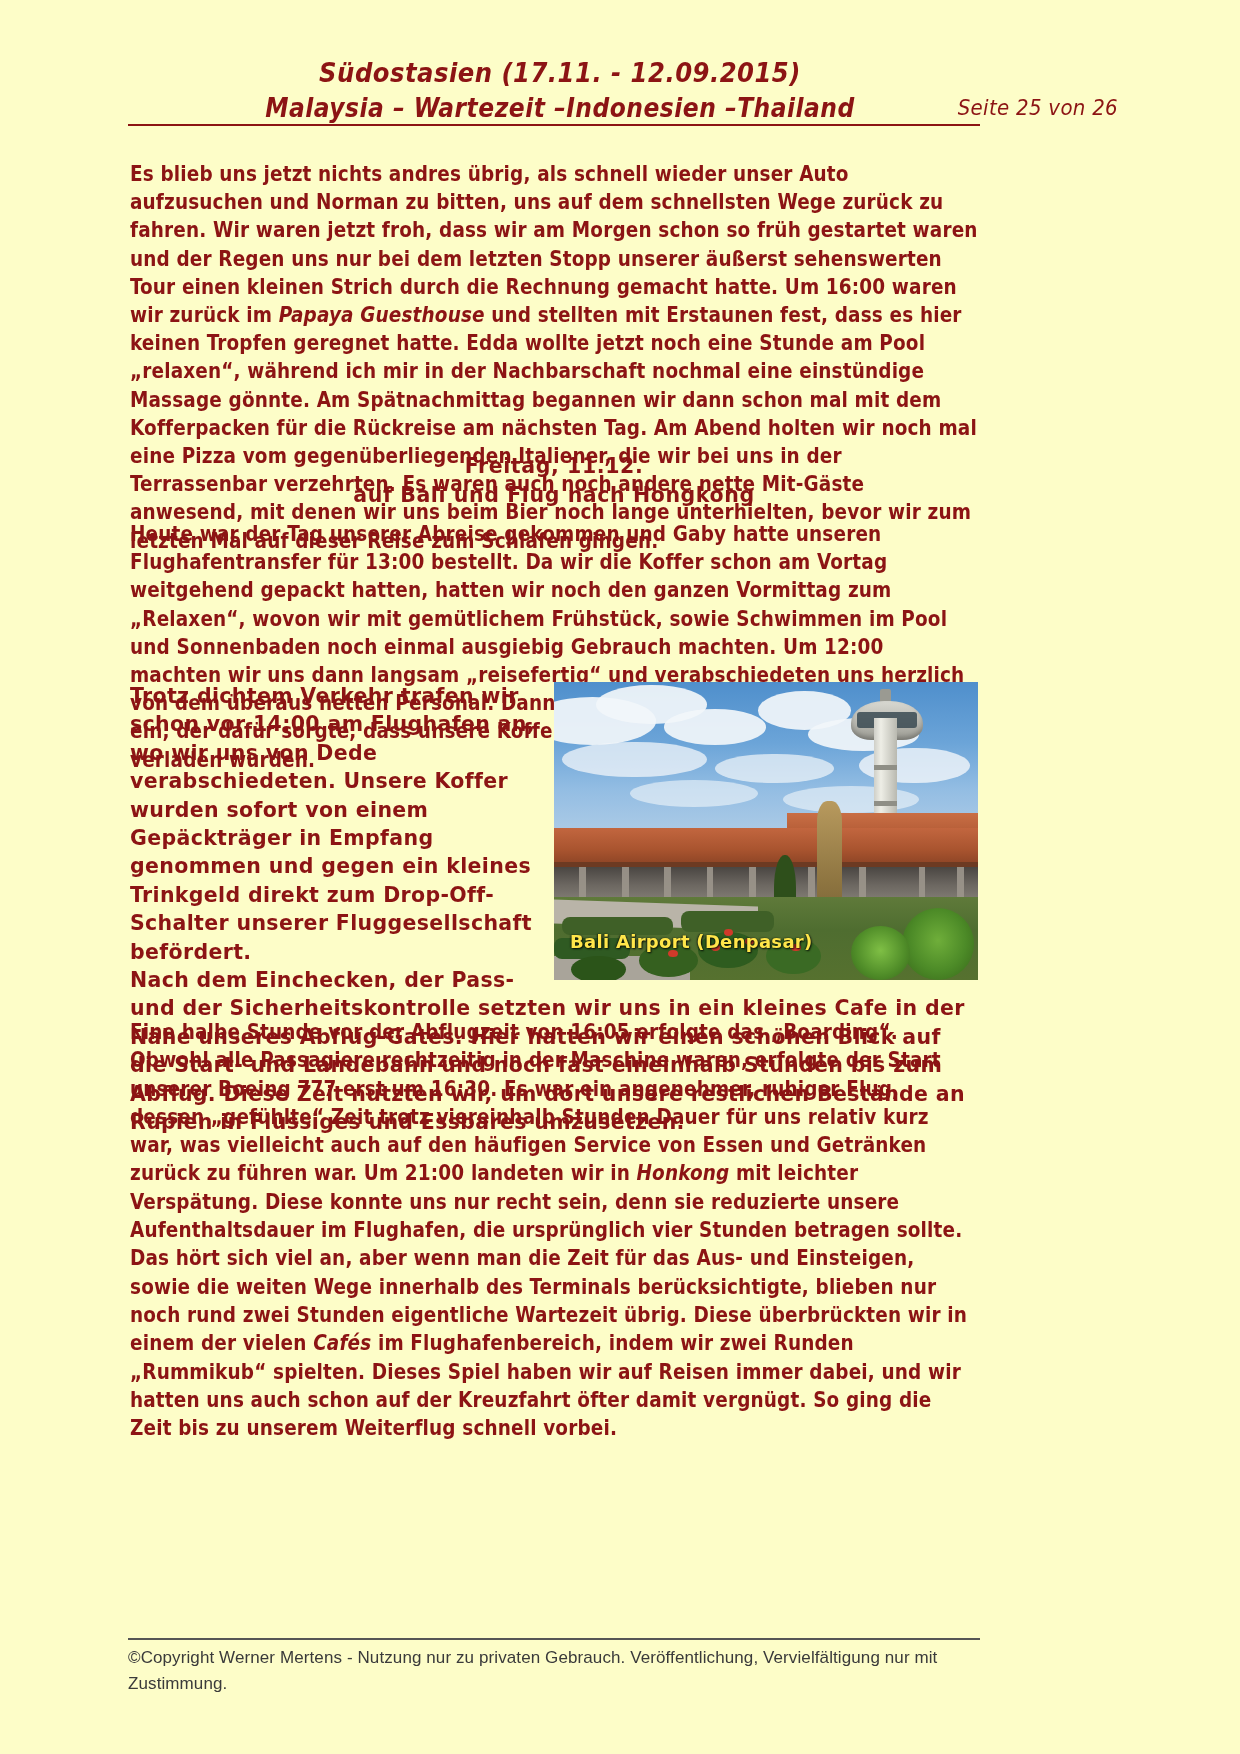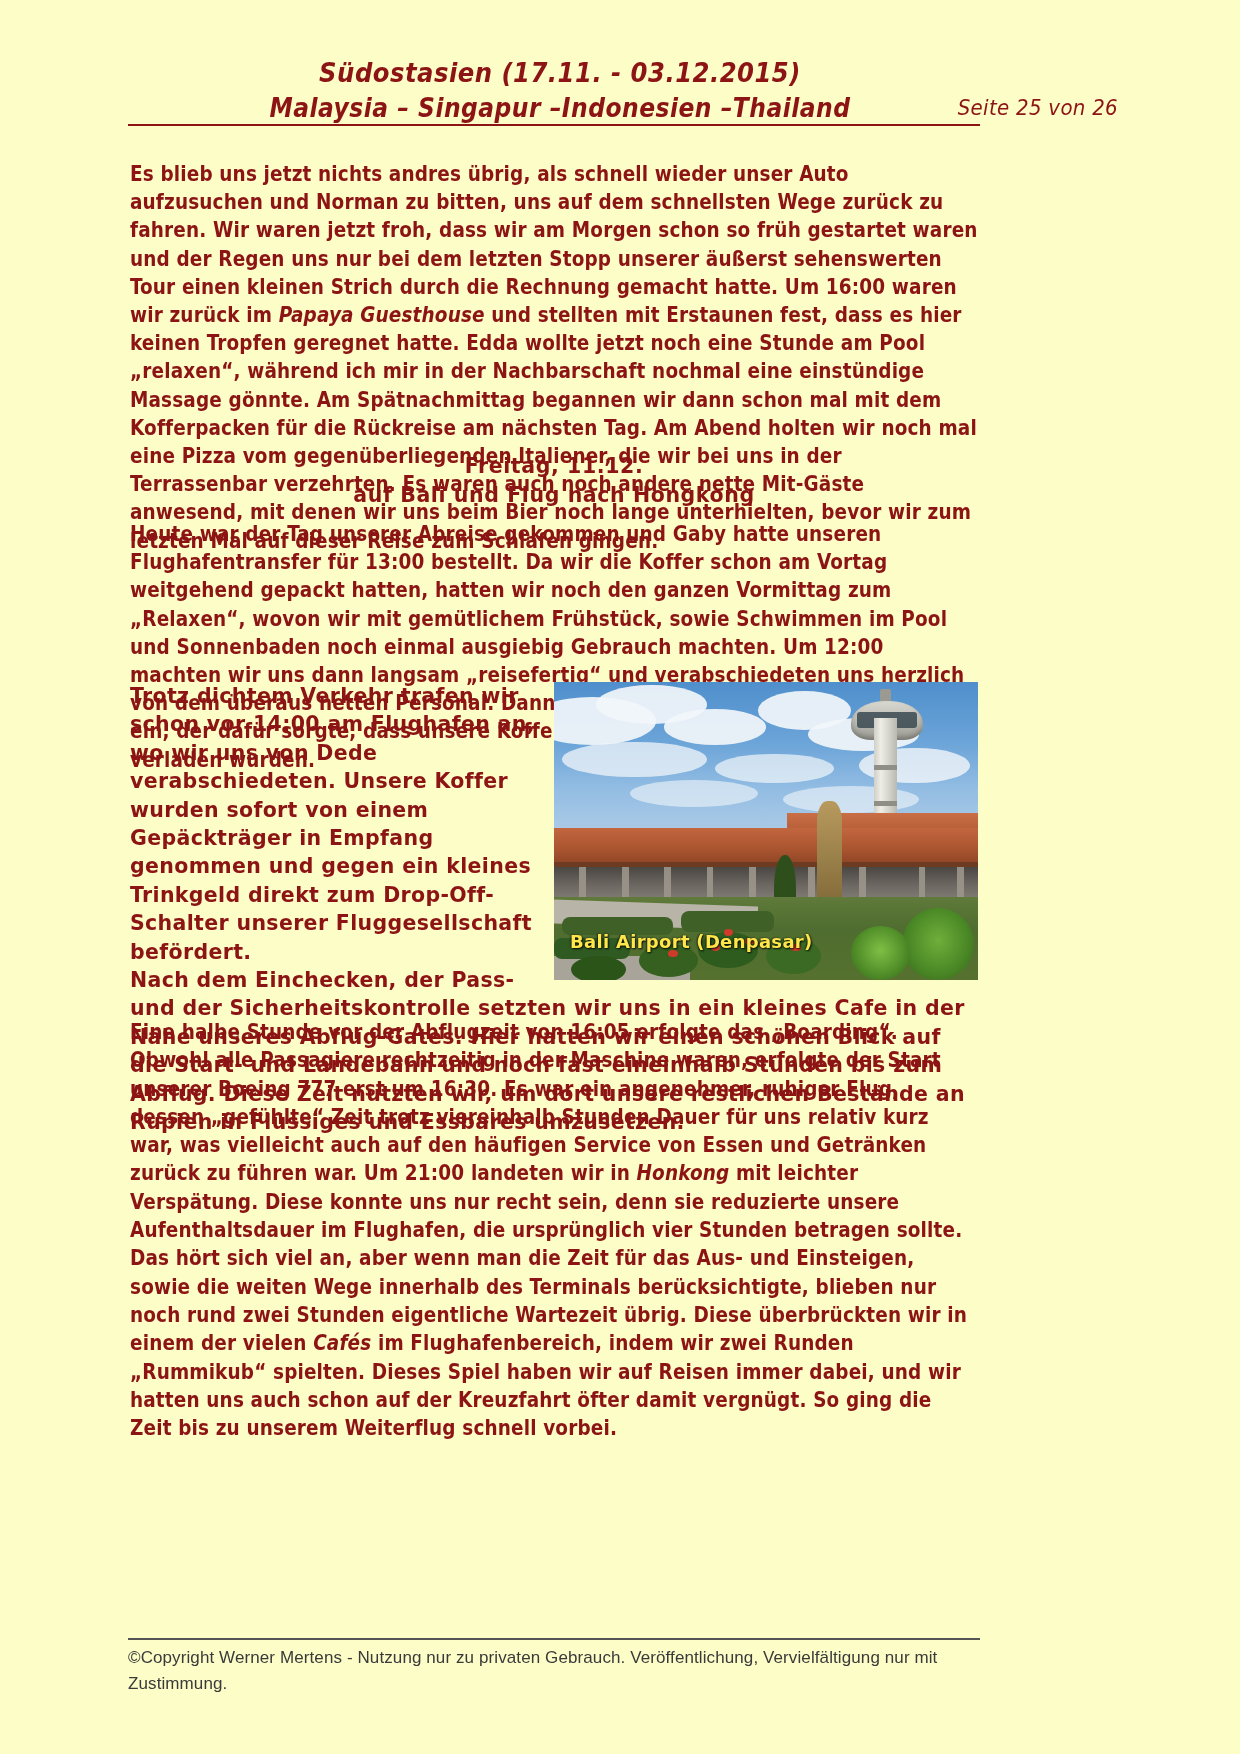--- a/index.html
+++ b/index.html
@@ -401,23 +401,23 @@
     letter-spacing: 0.1px;
     font-family: "Liberation Sans", "DejaVu Sans", sans-serif;
   }
 </style>
 </head>
 <body>
 
 <div class="page">
 
   <div class="header">
-    <div class="header-line1">Südostasien  (17.11.  -  03.12.2015)</div>
+    <div class="header-line1">Südostasien  (17.11.  -  12.09.2015)</div>
     <div class="header-line2">
-      <span>Malaysia – Singapur –Indonesien –Thailand</span>
+      <span>Malaysia – Wartezeit –Indonesien –Thailand</span>
       <span class="page-indicator">Seite 25 von 26</span>
     </div>
   </div>
   <div class="header-rule"></div>
 
   <div class="body-text para1">
     <span>Es blieb uns jetzt nichts andres übrig, als schnell wieder unser Auto aufzusuchen und Norman zu bitten, uns auf dem schnellsten Wege zurück zu fahren. Wir waren jetzt froh, dass wir am Morgen schon so früh gestartet waren und der Regen uns nur bei dem letzten Stopp unserer äußerst sehenswerten Tour einen kleinen Strich durch die Rechnung gemacht hatte. Um 16:00 waren wir zurück im </span><span class="italic-name">Papaya Guesthouse</span><span> und stellten mit Erstaunen fest, dass es hier keinen Tropfen geregnet hatte. Edda wollte jetzt noch eine Stunde am Pool „relaxen“, während ich mir in der Nachbarschaft nochmal eine einstündige Massage gönnte. Am Spätnachmittag begannen wir dann schon mal mit dem Kofferpacken für die Rückreise am nächsten Tag. Am Abend holten wir noch mal eine Pizza vom gegenüberliegenden Italiener, die wir bei uns in der Terrassenbar verzehrten. Es waren auch noch andere nette Mit-Gäste anwesend, mit denen wir uns beim Bier noch lange unterhielten, bevor wir zum letzten Mal auf dieser Reise zum Schlafen gingen.</span>
   </div>
 
   <div class="center-heading">

